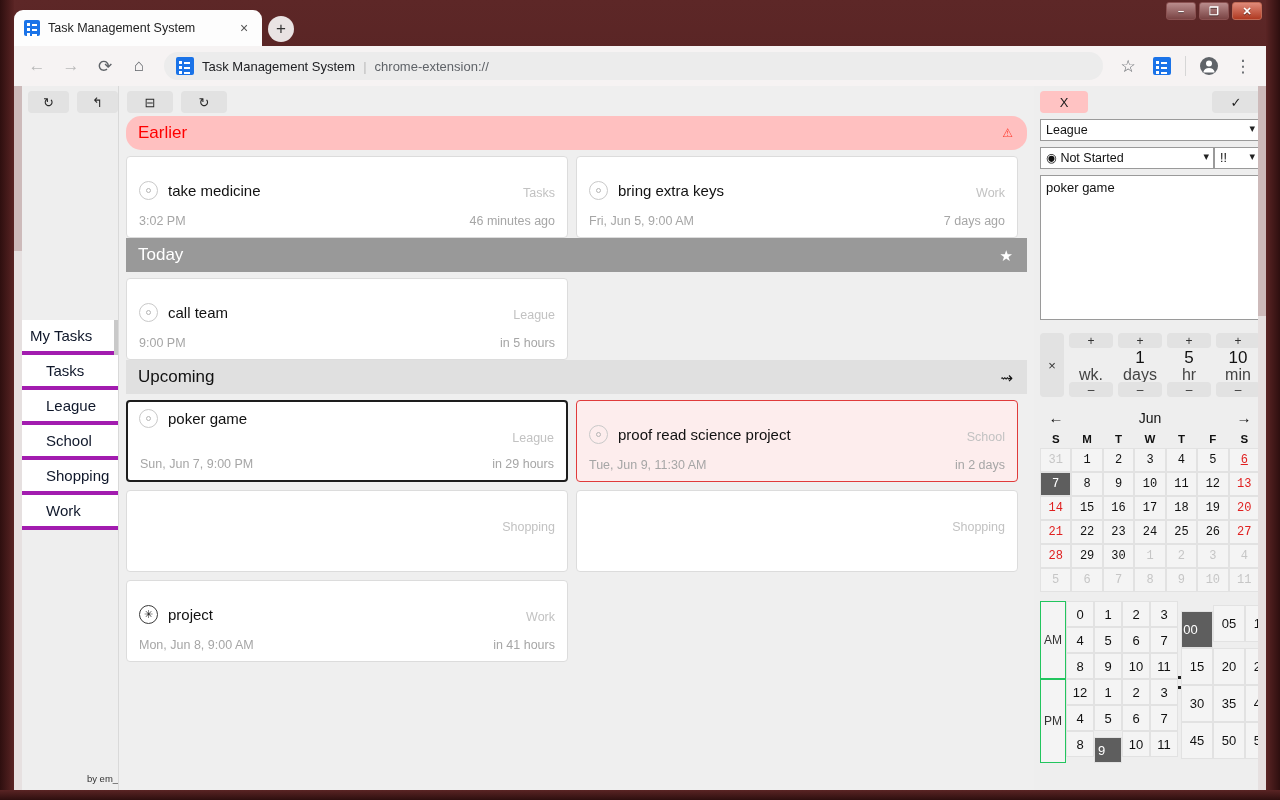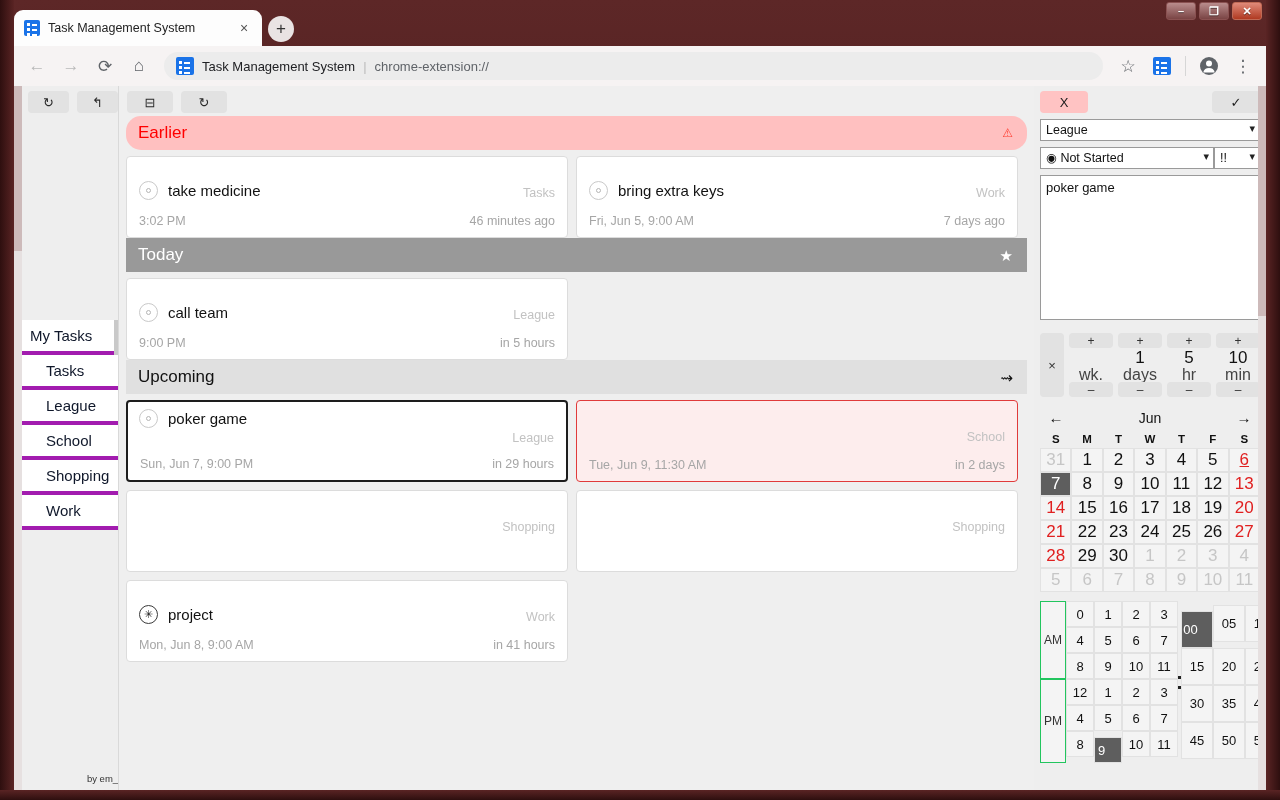--- a/index.html
+++ b/index.html
@@ -217,22 +217,23 @@
 
   
   .cal { margin-top:12px; }
   .cal-head { display:flex; align-items:center; justify-content:space-between; padding:0 6px; }
   .cal-nav { font-size:15px; color:#111; cursor:pointer; width:20px; text-align:center; }
   .cal-month { font-size:14px; color:#111; }
   .cal-grid { display:grid; grid-template-columns:repeat(7,1fr); margin-top:4px; }
   .cal-dow { text-align:center; font-size:11.5px; font-weight:bold; color:#111; padding:3px 0; }
   .cal-day {
     height:24px; display:flex; align-items:center; justify-content:center;
-    font-size:17px; color:#111; border:1px solid #e2e2e2; cursor:pointer;
+    font-size:12px; color:#111; border:1px solid #e2e2e2; cursor:pointer;
     background:#f4f4f4;
+    font-family:Liberation Mono, monospace;
   }
   .cal-day.weekend { color:#e02020; }
   .cal-day.muted { color:#c6c6c6; }
   .cal-day.today { background:#5e5e5e; color:#ffffff; }
   .cal-day.marked { color:#e02020; text-decoration:underline; }
 
   
   .timepick { display:flex; margin-top:9px; align-items:stretch; gap:0; }
   .tp-ampm { display:grid; grid-template-columns:26px repeat(4,28px); }
   .tp-meridiem {
@@ -403,20 +404,26 @@
                 <span class="status-dot ">
                   <span class="inner"></span>
                 </span>
                 <span class="card-title">poker game</span>
               </div>
               <div class="card-cat">League</div>
               <div class="card-bl">Sun, Jun 7, 9:00 PM</div>
               <div class="card-br">in 29 hours</div>
             </div>
             <div class="card overdue">
+              <div class="card-top">
+                <span class="status-dot ">
+                  <span class="inner"></span>
+                </span>
+                <span class="card-title">proof read science project</span>
+              </div>
               <div class="card-cat">School</div>
               <div class="card-bl">Tue, Jun 9, 11:30 AM</div>
               <div class="card-br">in 2 days</div>
             </div>
             <div class="card">
               <div class="card-cat">Shopping</div>
             </div>
             <div class="card">
               <div class="card-cat">Shopping</div>
             </div>

